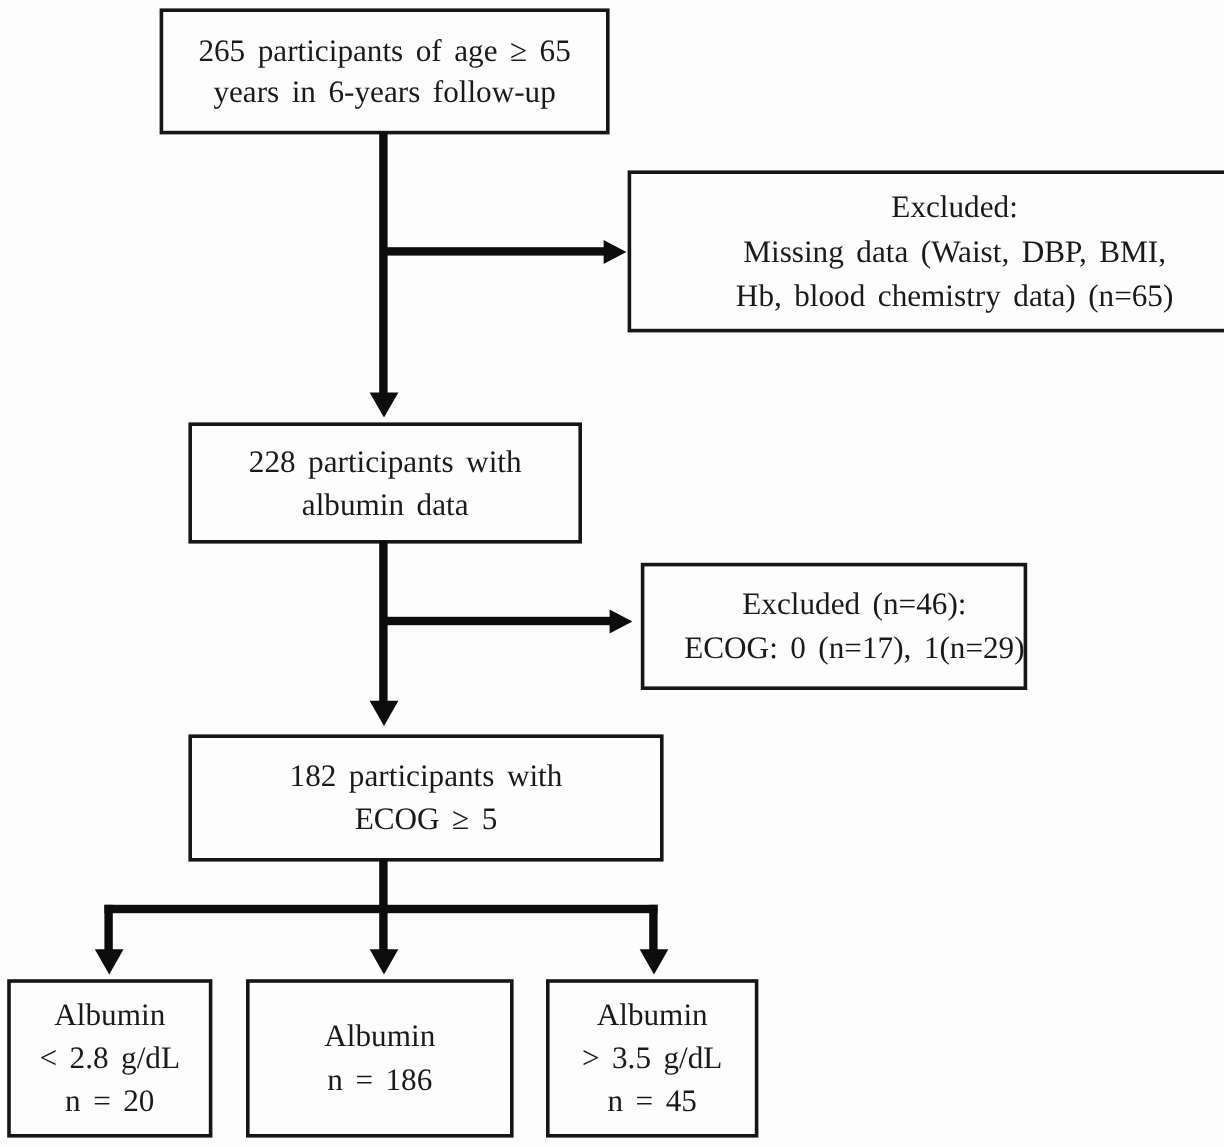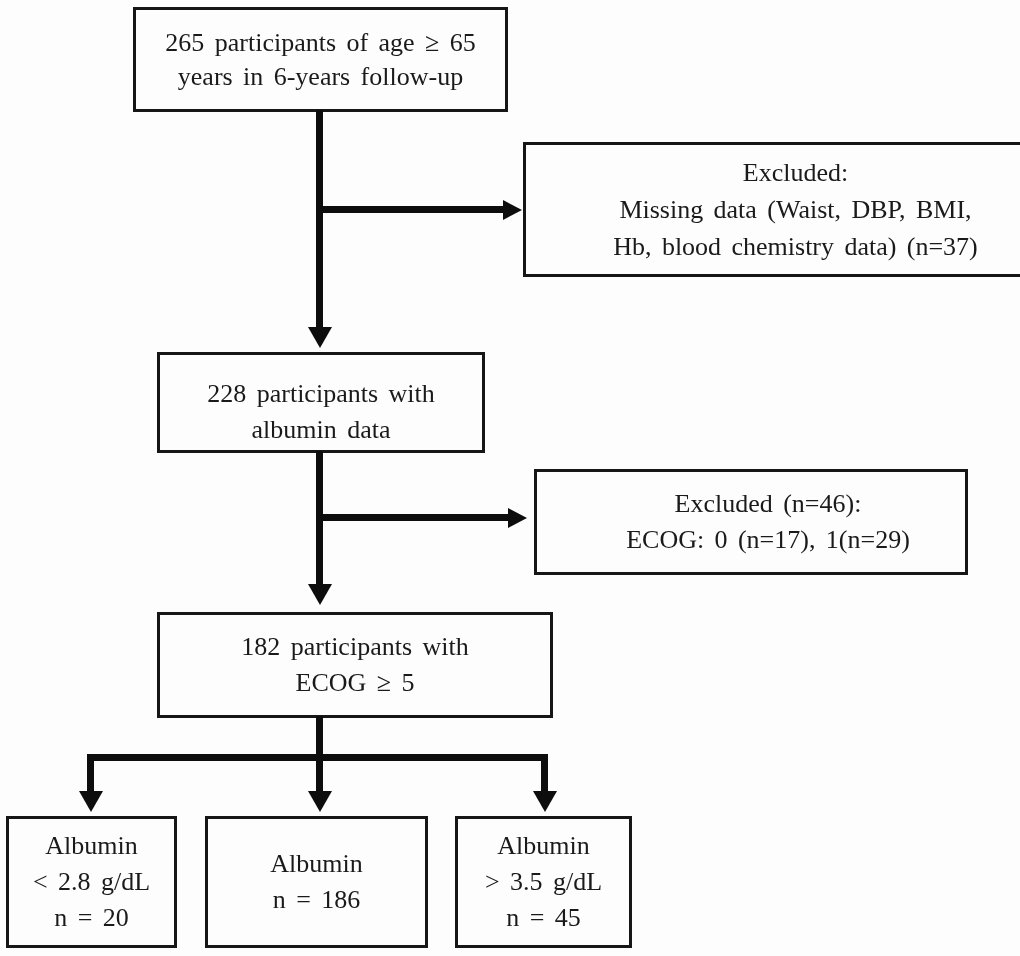--- a/index.html
+++ b/index.html
@@ -30,25 +30,25 @@
     text-align: center;
     font-size: 26px;
     line-height: 36px;
     word-spacing: 0.15em;
     padding: 2px 6px;
   }
   .tline { white-space: nowrap; }
 
   
   .box-265  { left: 133px; top: 7px;   width: 375px; height: 105px; line-height: 34px; }
-  .box-228  { left: 157px; top: 352px; width: 328px; height: 101px; justify-content: flex-end; }
+  .box-228  { left: 157px; top: 352px; width: 328px; height: 101px; }
   .box-182  { left: 157px; top: 612px; width: 396px; height: 106px; }
   
   .box-excl1 { left: 523px; top: 142px; width: 545px; height: 135px; line-height: 37px; }
-  .box-excl2 { left: 534px; top: 469px; width: 434px; height: 106px; padding-left: 40px; }
+  .box-excl2 { left: 534px; top: 469px; width: 322px; height: 106px; padding-left: 40px; }
   
   .box-alb1 { left: 6px;   top: 816px; width: 171px; height: 132px; }
   .box-alb2 { left: 205px; top: 816px; width: 223px; height: 132px; }
   .box-alb3 { left: 455px; top: 816px; width: 177px; height: 132px; }
 
   
   .stem { position: absolute; background: var(--line); }
   .v1 { left: 316px; top: 110px; width: 7px; height: 218px; }
   .h1 { left: 320px; top: 206px; width: 185px; height: 7px; }
   .v2 { left: 316px; top: 451px; width: 7px; height: 134px; }
@@ -85,21 +85,21 @@
 <div class="canvas">
 
   <div class="box box-265">
     <div class="tline">265 participants of age ≥ 65</div>
     <div class="tline">years in 6-years follow-up</div>
   </div>
 
   <div class="box box-excl1">
     <div class="tline">Excluded:</div>
     <div class="tline">Missing data (Waist, DBP, BMI,</div>
-    <div class="tline">Hb, blood chemistry data) (n=37)</div>
+    <div class="tline">Hb, blood chemistry data) (n=65)</div>
   </div>
 
   <div class="box box-228">
     <div class="tline">228 participants with</div>
     <div class="tline">albumin data</div>
   </div>
 
   <div class="box box-excl2">
     <div class="tline">Excluded (n=46):</div>
     <div class="tline">ECOG: 0 (n=17), 1(n=29)</div>

